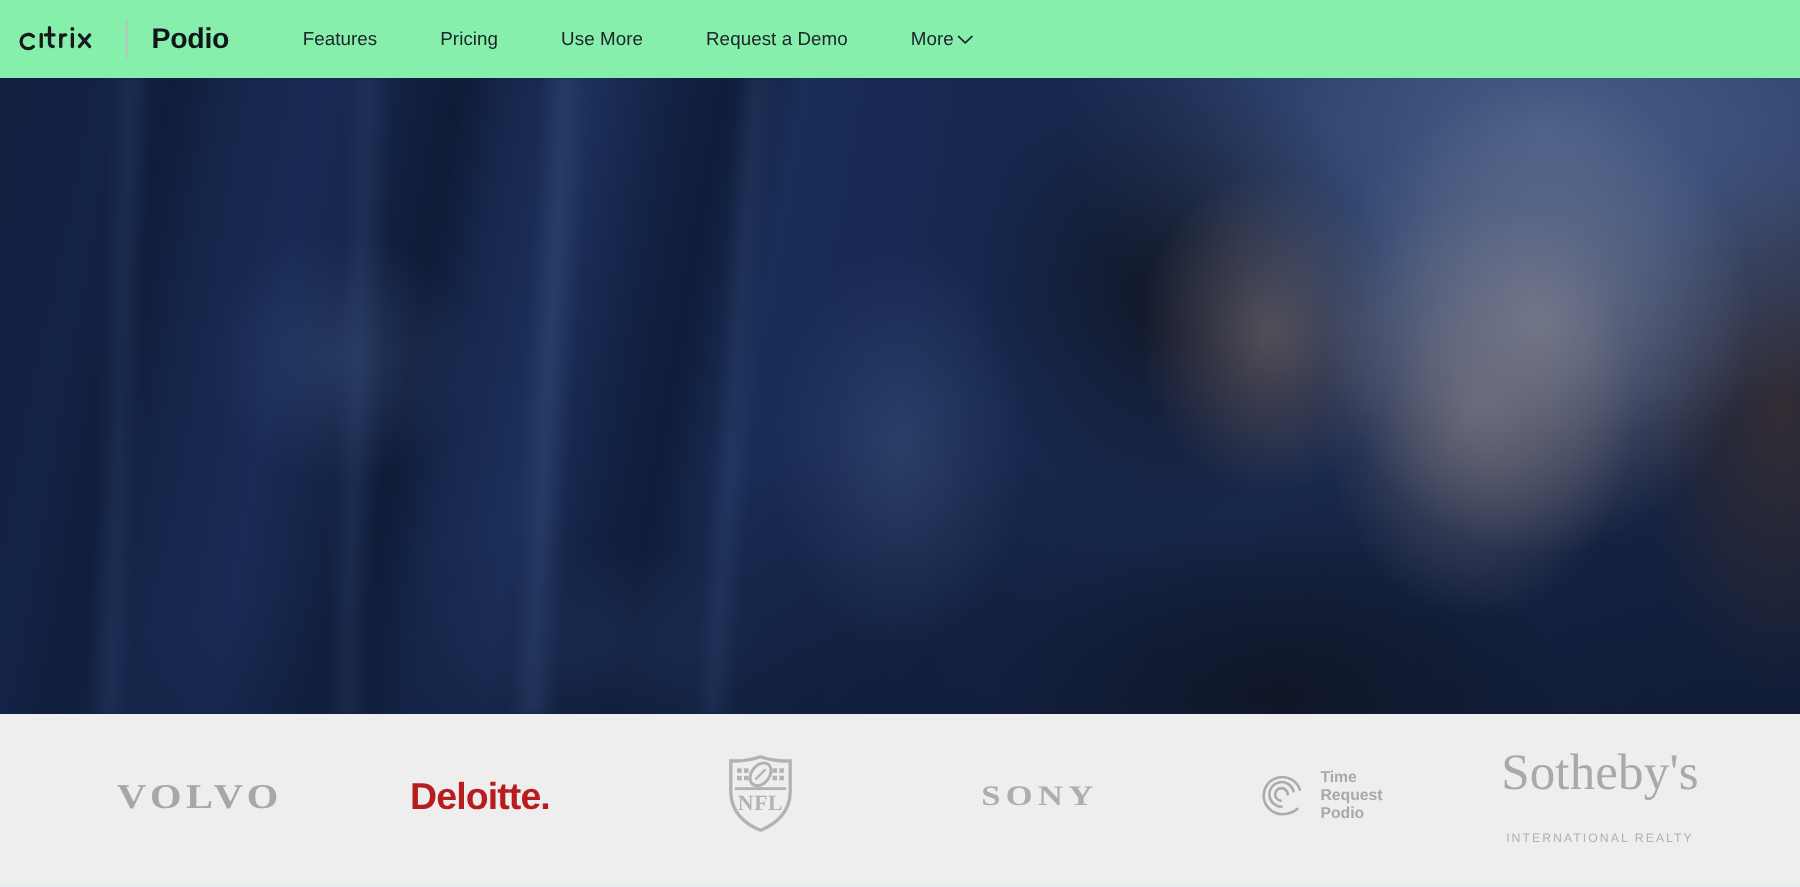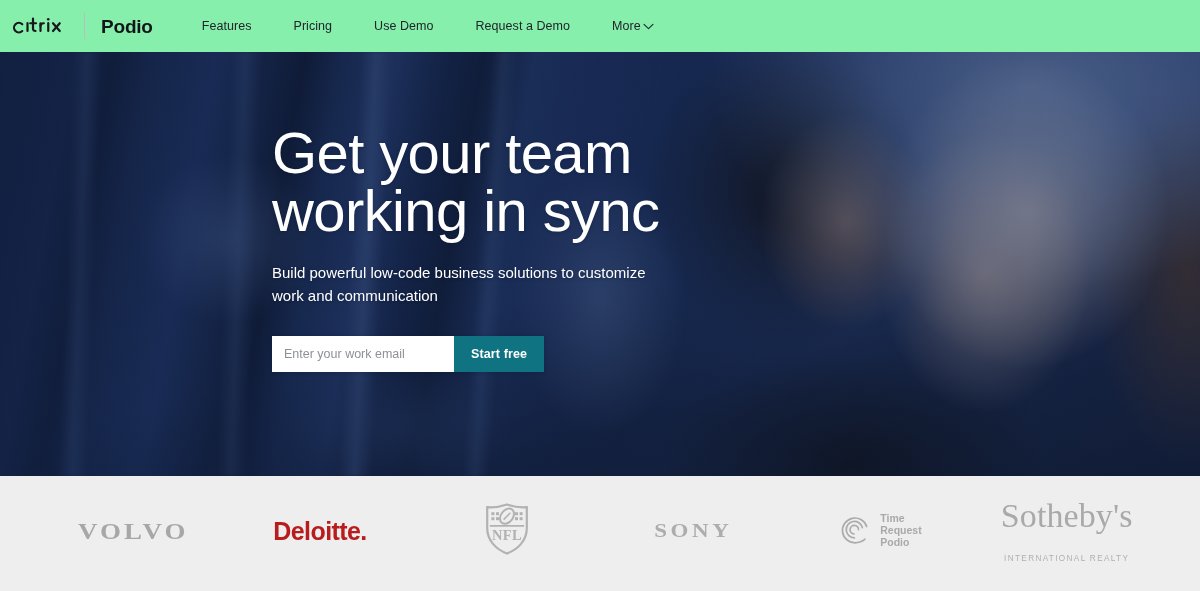--- a/index.html
+++ b/index.html
@@ -308,21 +308,21 @@
     </div>
 
     <nav class="nav">
       <div class="nav-item">
         <span>Features</span>
       </div>
       <div class="nav-item">
         <span>Pricing</span>
       </div>
       <div class="nav-item">
-        <span>Use Demo</span>
+        <span>Use More</span>
       </div>
       <div class="nav-item">
         <span>Request a Demo</span>
       </div>
       <div class="nav-item has-caret">
         <span>More</span>
         <span>
           <svg class="caret" width="11" height="7" viewBox="0 0 11 7" aria-hidden="true">
             <path d="M1 1.3L5.5 5.6L10 1.3" fill="none" stroke="#20242b" stroke-width="1.1" stroke-linecap="round" stroke-linejoin="round"></path>
           </svg>
@@ -334,33 +334,20 @@
   <section class="hero">
 
     <div class="hero-photo">
       <div class="ph"></div>
       <div class="ph-edges"></div>
       <div class="ph-soft"></div>
     </div>
     <div class="hero-tint"></div>
     <div class="hero-tint2"></div>
 
-    <div class="hero-content">
-      <h1 class="hero-title">
-        <span>Get your team</span>
-        <span class="l2">working in sync</span>
-      </h1>
-
-      <p class="hero-sub">Build powerful low-code business solutions to customize work and communication</p>
-
-      <form class="signup">
-        <input class="email-input" type="text" placeholder="Enter your work email" style="">
-        <button class="start-btn" type="submit">Start free</button>
-      </form>
-    </div>
   </section>
 
   <section class="logobar">
 
     <div class="logo-cell">
       <span class="volvo-word">VOLVO</span>
     </div>
 
     <div class="logo-cell">
       <span class="deloitte-word">Deloitte.</span>

